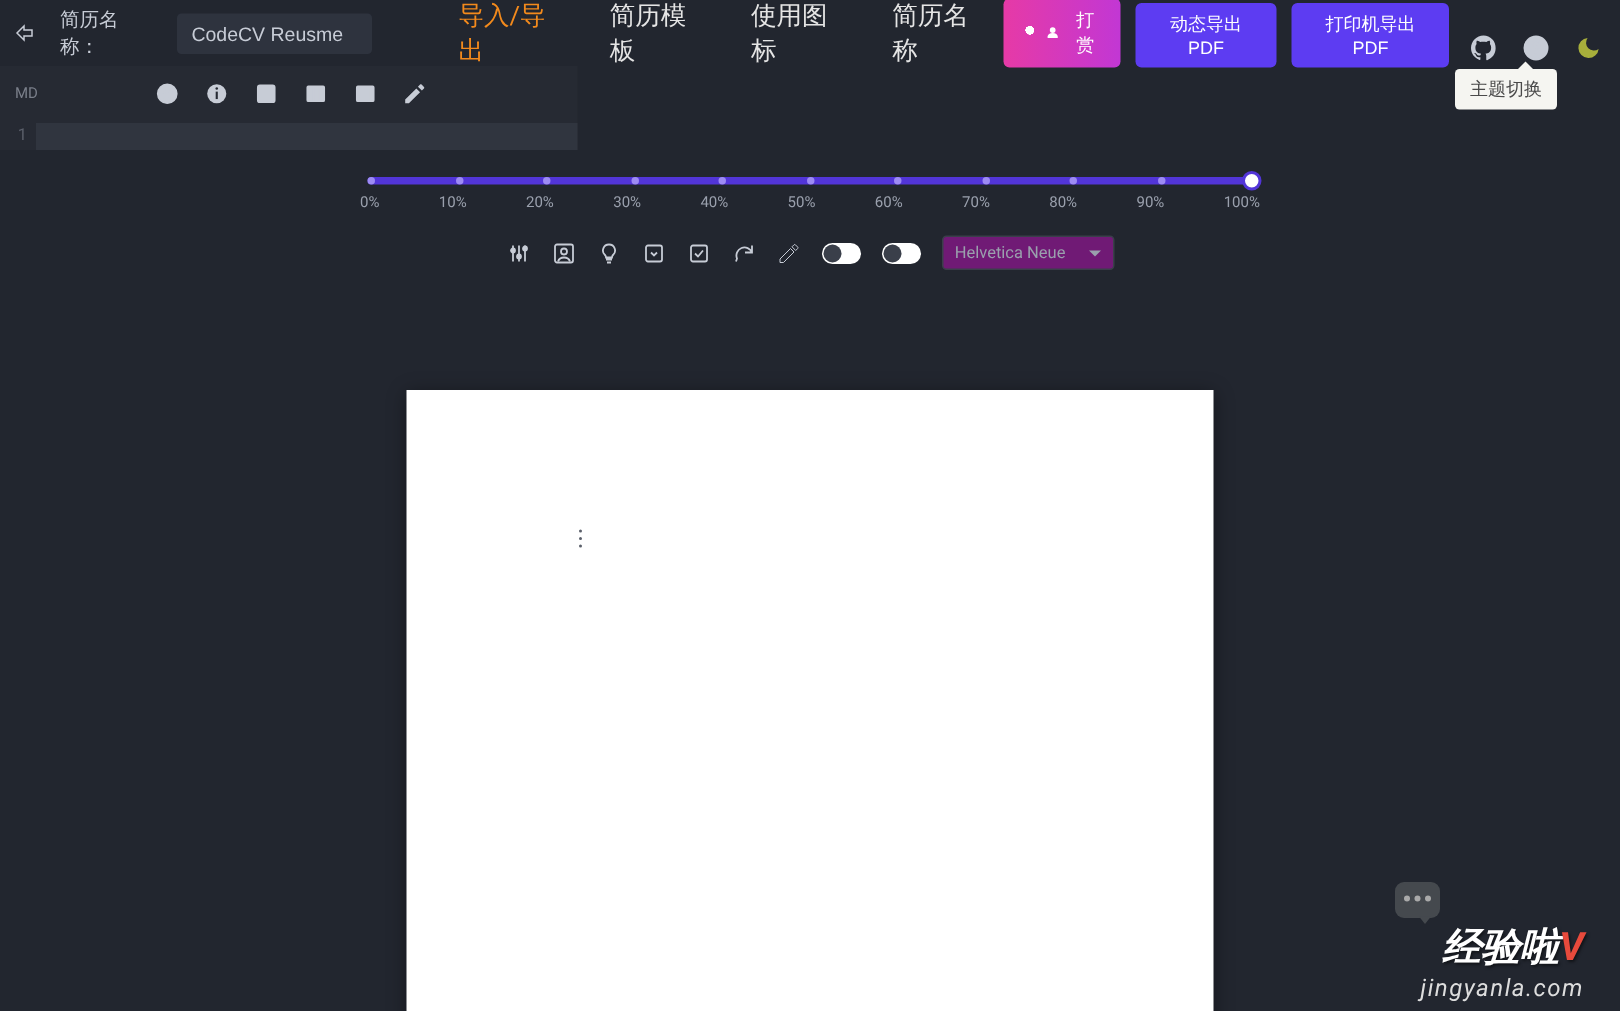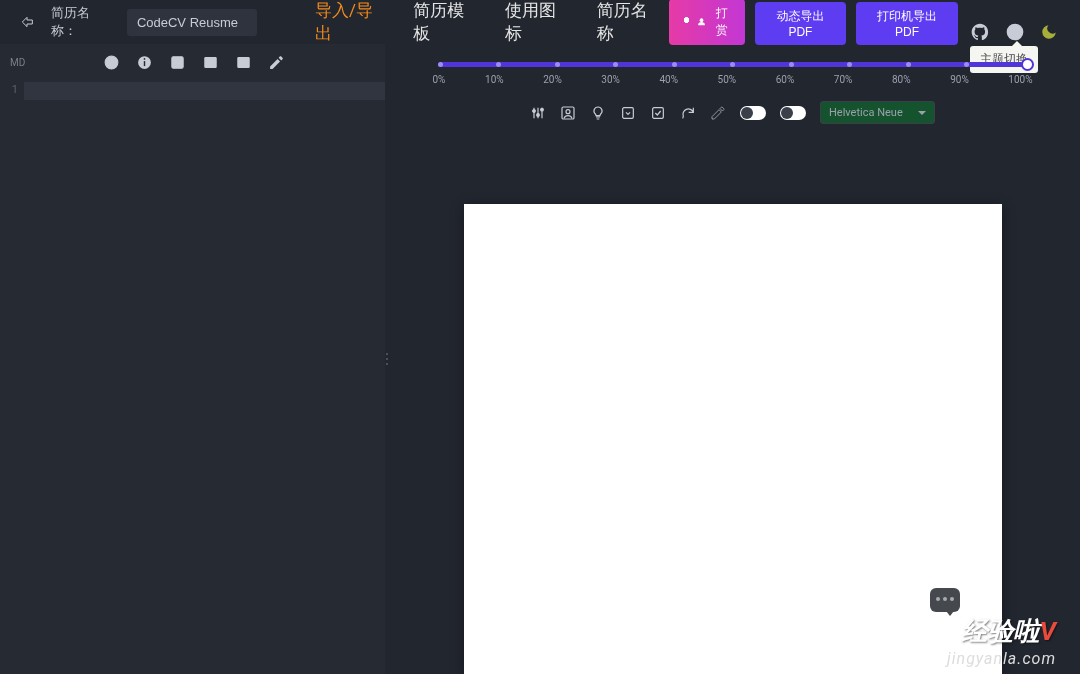--- a/index.html
+++ b/index.html
@@ -13,21 +13,21 @@
       color: #c7ccd6;
       width: 1080px;
       height: 674px;
       overflow: hidden;
       position: relative;
     }
     .header {
       display: flex;
       align-items: center;
       height: 44px;
-      padding: 0 19px;
+      padding: 0 8px;
       gap: 8px;
     }
     .back-icon {
       cursor: pointer;
       fill: #c7ccd6;
       display: flex;
       align-items: center;
     }
     .resume-label {
       font-size: 13px;
@@ -120,20 +120,21 @@
       top: -5px;
       right: 16px;
       border-left: 5px solid transparent;
       border-right: 5px solid transparent;
       border-bottom: 5px solid #f5f5f1;
     }
     .main {
       display: flex;
       height: calc(100% - 44px);
       position: relative;
+      flex-direction: column;
     }
     .editor-panel {
       width: 385px;
       background: #262a33;
       display: flex;
       flex-direction: column;
     }
     .editor-toolbar {
       display: flex;
       align-items: center;
@@ -275,21 +276,21 @@
       content: "";
       position: absolute;
       left: 1px;
       top: 1px;
       width: 12px;
       height: 12px;
       background: #3a3f4a;
       border-radius: 50%;
     }
     .font-select {
-      background: #14532d;
+      background: #701a75;
       border: 1px solid #3a3f4a;
       color: #9aa0ad;
       font-size: 11px;
       padding: 4px 24px 4px 8px;
       border-radius: 3px;
       cursor: pointer;
       position: relative;
       width: 115px;
       display: flex;
       align-items: flex-start;

